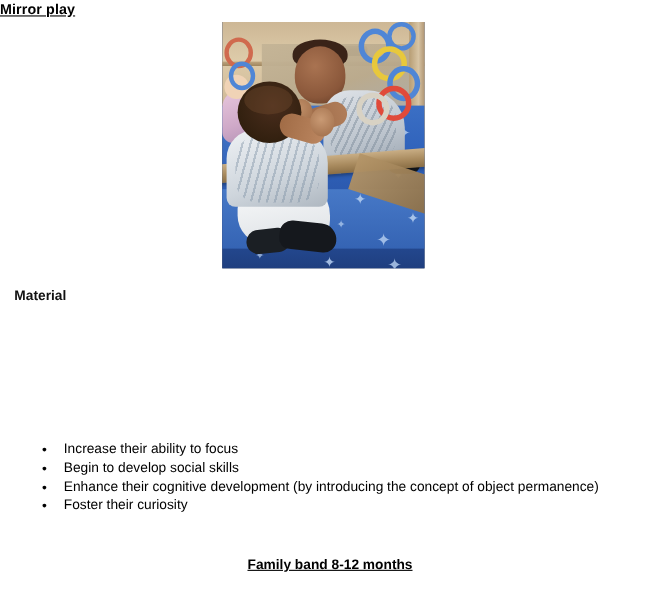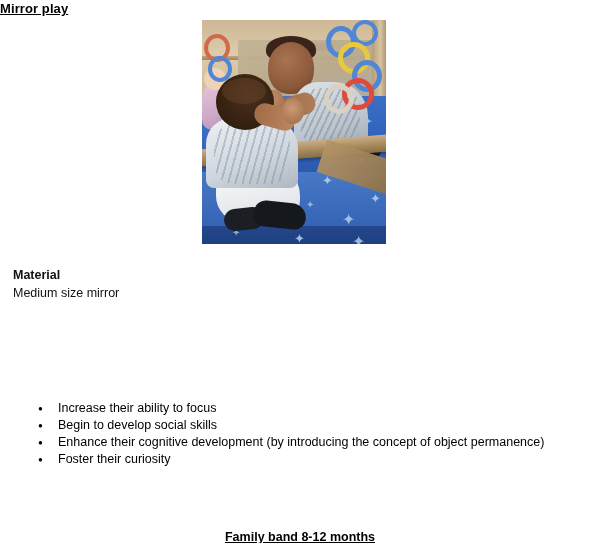--- a/index.html
+++ b/index.html
@@ -288,21 +288,20 @@
   .ring.r7 { left: 6px;   top: 36px; width: 16px; height: 18px; border-width: 4px; border-color: #4f86d6; }
   .ring.r8 { left: 150px; top: 0px;  width: 18px; height: 18px; border-width: 4px; border-color: #4f86d6; }
 
   
   .txt {
     position: absolute;
     left: 13px;
     font-size: 12.5px;
     line-height: 17px;
     color: #111;
-    margin-top: 6px;
   }
   .txt.bold { font-weight: bold; }
   .material-label { top: 261px; }
   .material-value { top: 279px; }
   .directions {
     top: 317px;
     width: 560px;
   }
   .benefits-heading {
     top: 368px;
@@ -336,21 +335,20 @@
   }
   .footer-band {
     position: absolute;
     left: 0;
     top: 506px;
     width: 600px;
     text-align: center;
     font-size: 12.5px;
     font-weight: bold;
     text-decoration: underline;
-    margin-top: 24px;
   }
 </style>
 </head>
 <body>
 
 <div class="page">
 
   <div class="doc-title">Mirror play</div>
 
   <div class="photo-wrap">
@@ -412,21 +410,20 @@
       <div class="ring r3"></div>
       <div class="ring r4"></div>
       <div class="ring r5"></div>
       <div class="ring r6"></div>
       <div class="ring r7"></div>
 
     </div>
   </div>
 
   <div class="txt bold material-label">Material</div>
-  <div class="txt material-value">Medium size mirror</div>
 
 
 
   <ul class="bullets">
     <li>Increase their ability to focus</li>
     <li>Begin to develop social skills</li>
     <li>Enhance their cognitive development (by introducing the concept of object permanence)</li>
     <li>Foster their curiosity</li>
   </ul>
 

